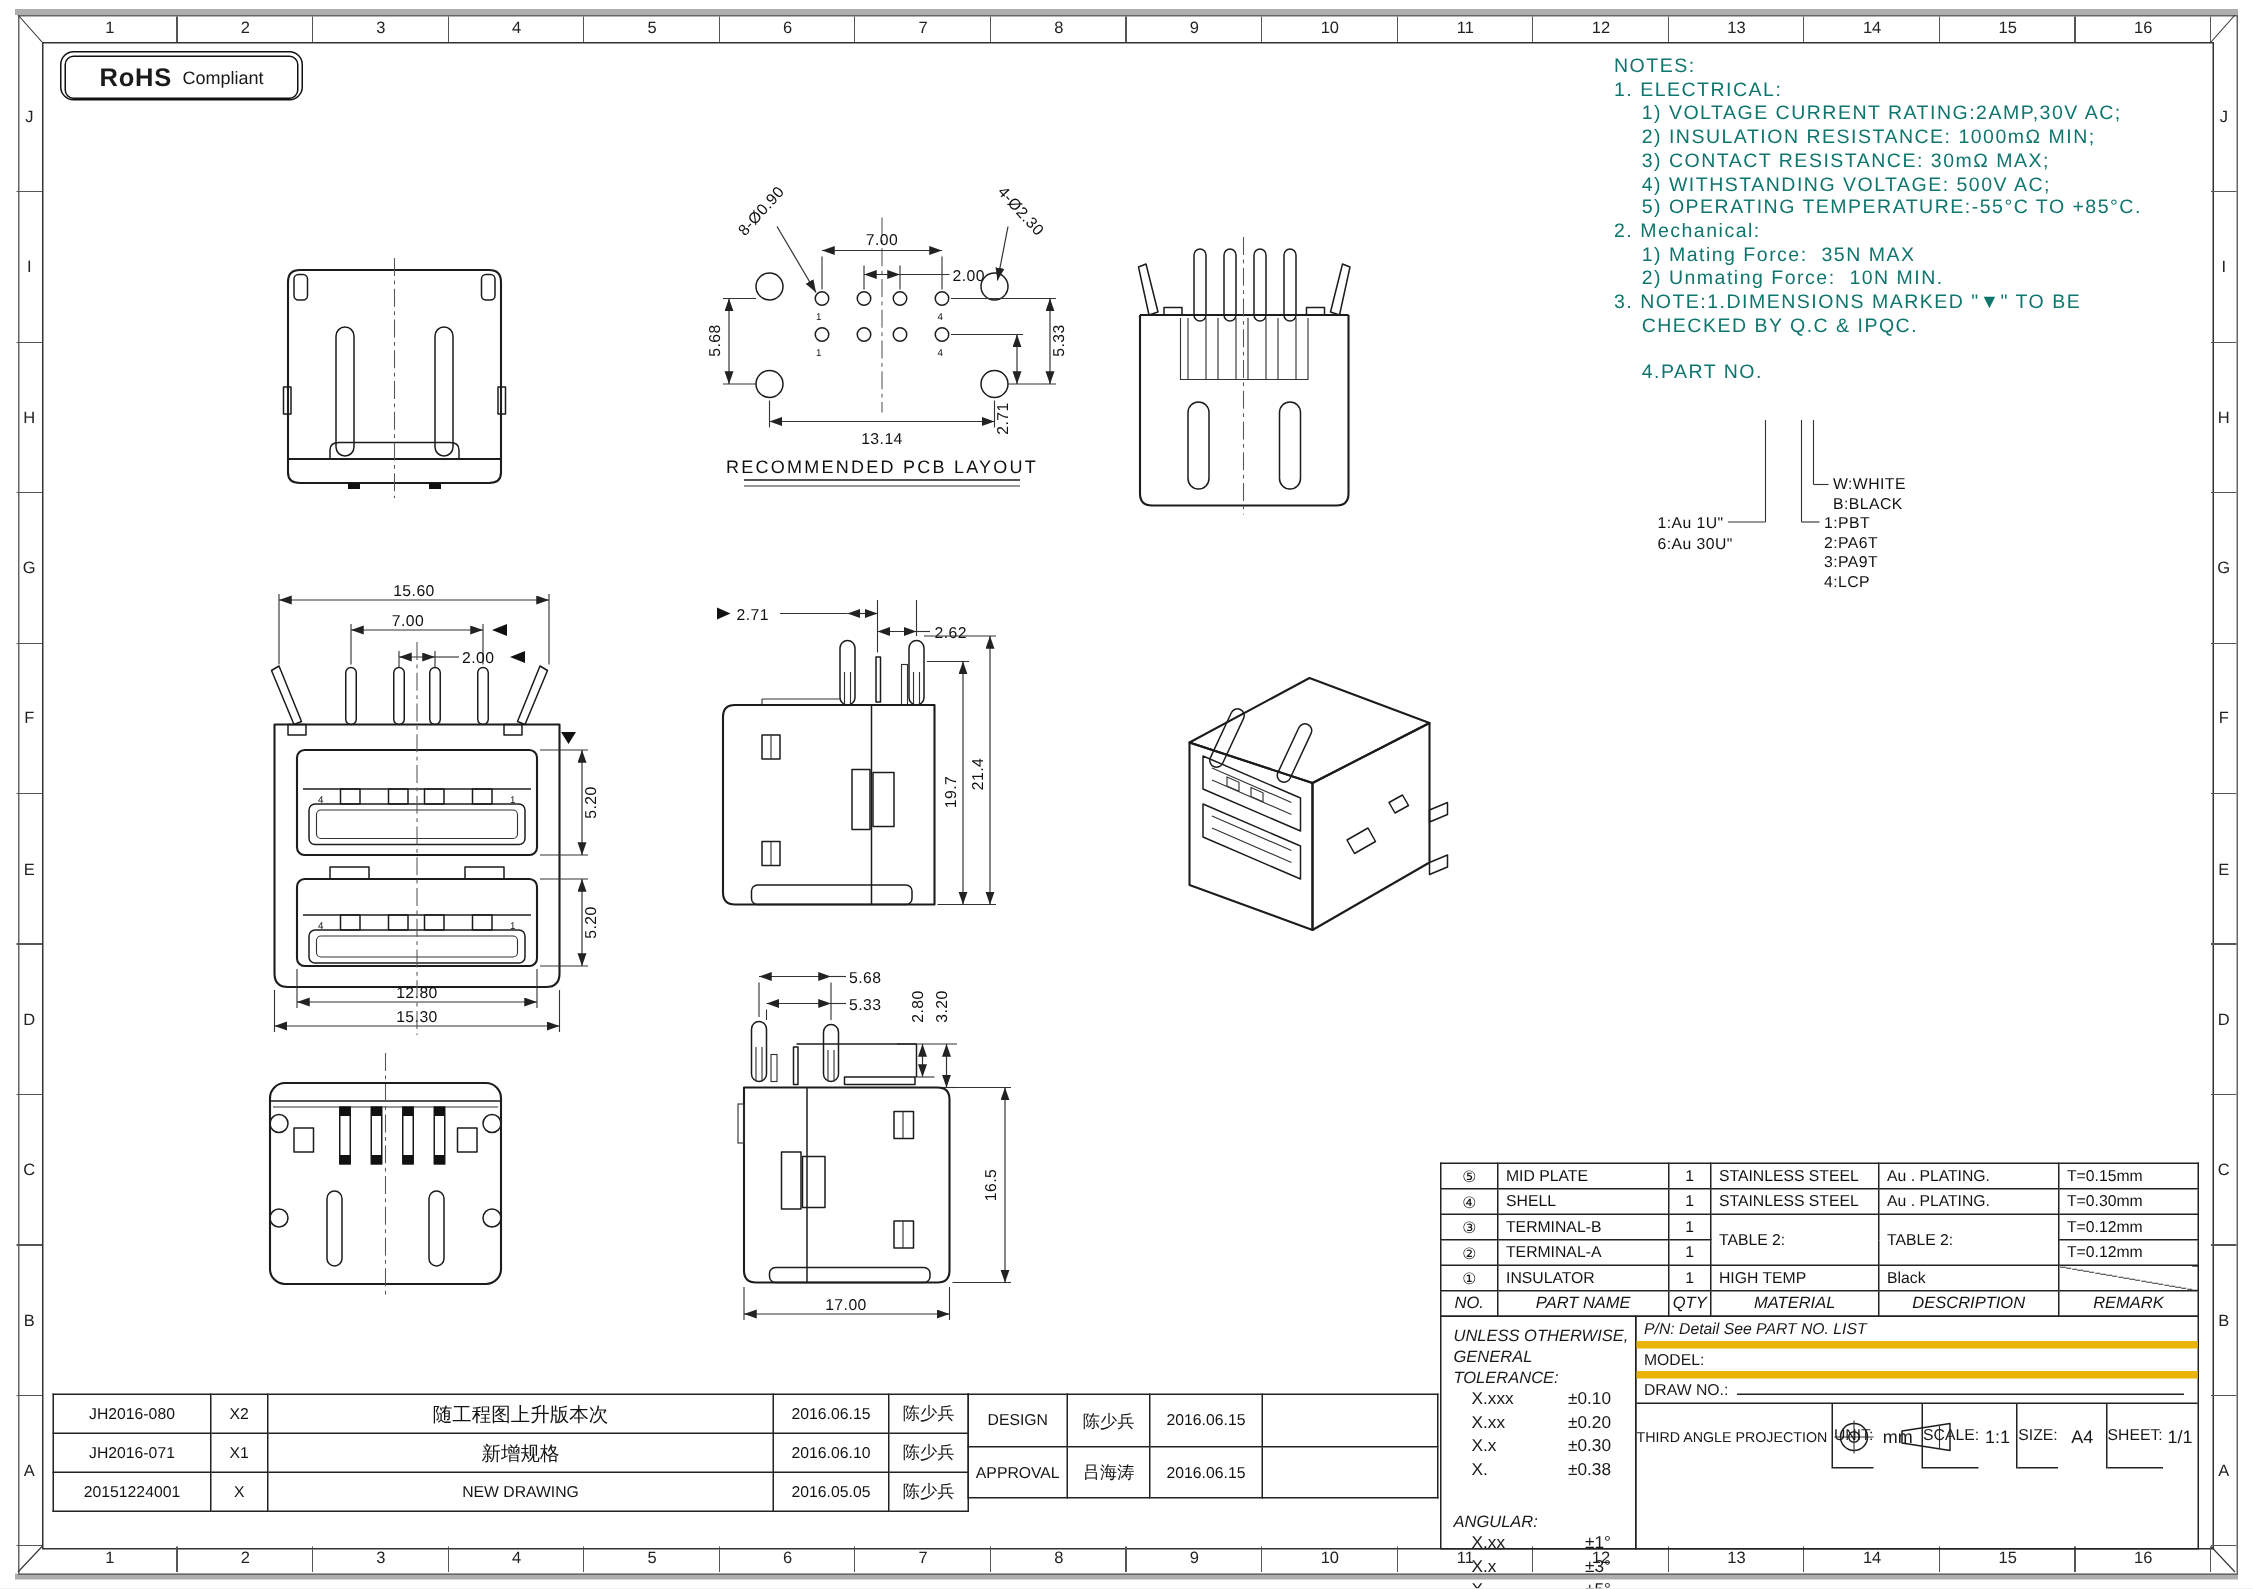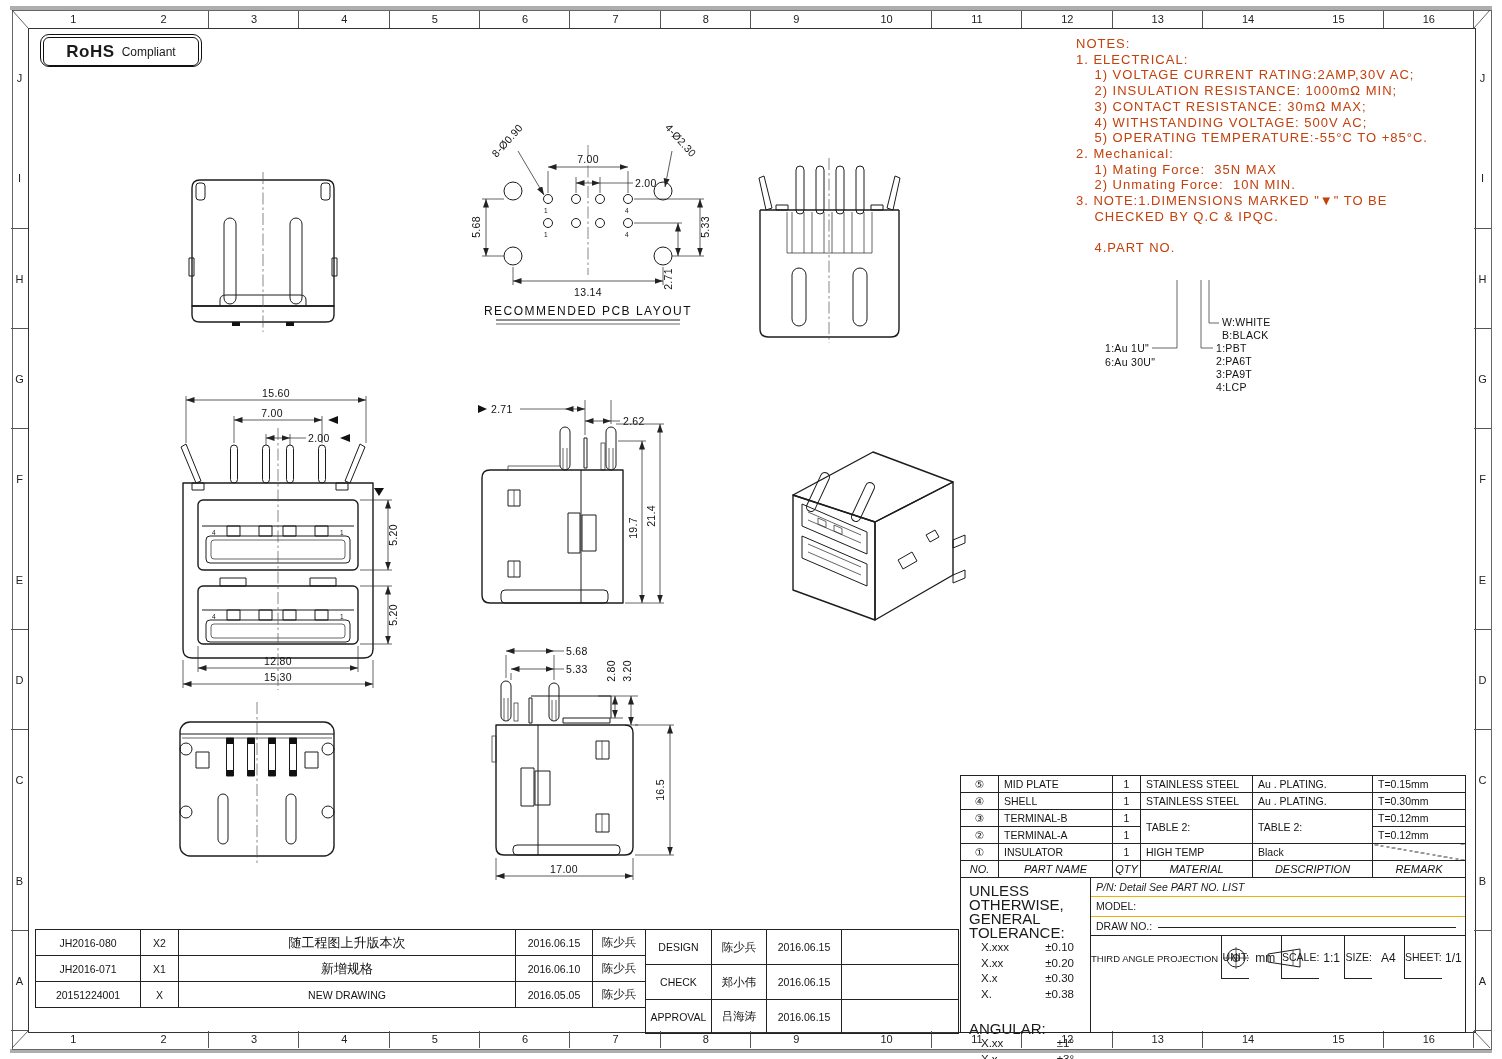--- a/index.html
+++ b/index.html
@@ -23,44 +23,44 @@
   .band-v{display:flex;flex-direction:column;font-size:11px;color:#222}
   .band-v span{flex:1;display:flex;align-items:center;justify-content:center}
   .ticks-h{background:repeating-linear-gradient(90deg,transparent 0,transparent 89.6px,#555 89.6px,#555 90.38px)}
   .ticks-v{background:repeating-linear-gradient(180deg,transparent 0,transparent 99.5px,#555 99.5px,#555 100.3px)}
   
   .rohs{border:1.6px solid #111;border-radius:9px;padding:2px;width:156px;height:27px}
   .rohs-in{border:1px solid #111;border-radius:6px;height:100%;display:flex;align-items:center;justify-content:center;gap:7px}
   .rohs-in b{font-size:17px;letter-spacing:.5px}
   .rohs-in i{font-style:normal;font-size:12px}
   
-  .notes{font-size:13px;line-height:15.7px;letter-spacing:1px;white-space:pre;color:#c2410c}
+  .notes{font-size:13px;line-height:15.7px;letter-spacing:1px;white-space:pre;color:#0f766e}
   
   .tbl{border-collapse:collapse;table-layout:fixed}
   .tbl td{border:1px solid #222;font-size:10.5px;text-align:center;padding:0 2px;overflow:hidden;white-space:nowrap;color:#141414}
   .tbl td.lft{text-align:left;padding-left:5px}
   .tbl td.it{font-style:italic;font-size:11px}
   .circ{font-size:12.5px}
   .diag{background:linear-gradient(to top right,transparent 49%,#333 49%,#333 51%,transparent 51%)}
   
   .tol{border:1px solid #222;font-size:11.5px;box-sizing:border-box;padding-top:6px}
-  .tol .hd{padding-left:8px;font-size:15px;line-height:14px;}
+  .tol .hd{padding-left:8px;font-size:11px;line-height:14px;font-style:italic}
   .tol .row{display:flex;justify-content:space-between;padding:0 16px 0 20px;line-height:15.5px}
   
   .tb{box-sizing:border-box;border:1px solid #222}
   .tb *{box-sizing:border-box}
   .company{height:53px;border-bottom:1px solid #222;display:flex;align-items:center;justify-content:center;
            font-size:27px;font-weight:bold;letter-spacing:4px;font-family:"Liberation Sans",sans-serif}
   .tb-mid{display:flex;height:58px;border-bottom:1px solid #222}
   .tb-title{width:190px;border-right:1px solid #222;position:relative}
   .tb-title .lbl{position:absolute;left:5px;top:3px;font-size:11px}
   .tb-title .val{position:absolute;left:0;right:0;top:26px;text-align:center;
                  font-family:"Liberation Serif",serif;font-size:21px;letter-spacing:2px}
   .tb-right{flex:1;display:flex;flex-direction:column}
-  .tb-right>div{flex:1;border-bottom:1px solid #eab308;display:flex;align-items:center;padding:0 5px;font-size:10.5px}
+  .tb-right>div{flex:1;border-bottom:5px solid #eab308;display:flex;align-items:center;padding:0 5px;font-size:10.5px}
   .tb-right>div:last-child{border-bottom:none}
   .pn{font-style:italic}
   .rule{flex:1;border-bottom:1px solid #222;margin:0 4px 3px 6px;height:8px}
   .tb-bot{display:flex;height:43px}
   .tb-bot .cell{border-right:1px solid #222;display:flex;}
   .tb-bot .cell:last-child{border-right:none}
   .tb-bot .lab{flex:1;display:flex;align-items:center;justify-content:center;font-size:10.5px;border-bottom:1px solid #222}
   .tb-bot .val{flex:1.15;display:flex;align-items:center;justify-content:center;font-size:12px}
   .proj{width:131px;align-items:center}
   .proj .plab{font-size:9.5px;padding-top:2px;white-space:nowrap}
@@ -639,26 +639,20 @@
         <col style="width:75px">
         <col style="width:117px">
       </colgroup>
     <tbody>
         <tr style="height:35px">
       <td>DESIGN</td>
       <td style="font-size:11.5px">陈少兵</td>
       <td>2016.06.15</td>
       <td></td>
     </tr>
-    <tr style="height:35px">
-      <td>CHECK</td>
-      <td style="font-size:11.5px">郑小伟</td>
-      <td>2016.06.15</td>
-      <td></td>
-    </tr>
     <tr style="height:34px">
       <td>APPROVAL</td>
       <td style="font-size:11.5px">吕海涛</td>
       <td>2016.06.15</td>
       <td></td>
     </tr>
   </tbody>
     </table>
 
 </div>

